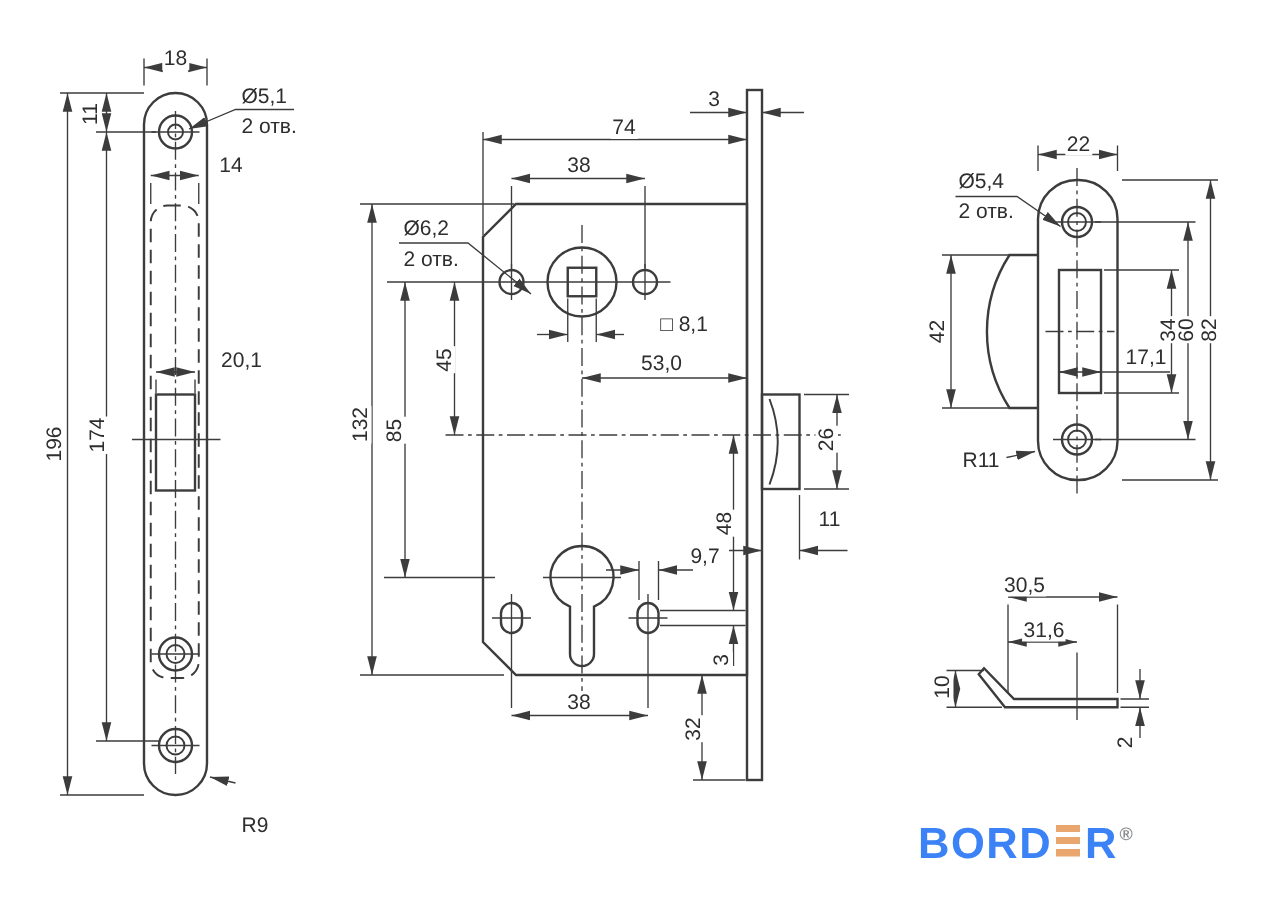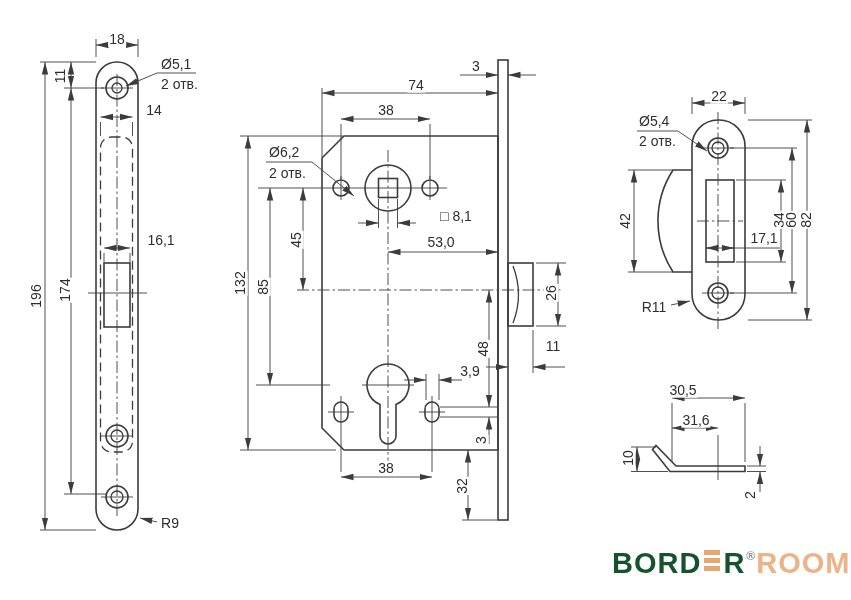--- a/index.html
+++ b/index.html
@@ -16,21 +16,21 @@
   .de {fill:none;stroke:#3c3c3c;stroke-width:0.9;marker-end:url(#ar);}
   .dm {fill:none;stroke:#3c3c3c;stroke-width:0.9;marker-start:url(#ar);}
   
   .dim{position:absolute;font-size:14px;line-height:1.05;color:#2e2e2e;white-space:nowrap;
        transform:translate(-50%,-50%);background:#fff;padding:0 1px;z-index:2;}
   .rot{transform:translate(-50%,-50%) rotate(-90deg);}
   .note{transform:translate(0,-50%);background:transparent;}
   
   .logo{position:absolute;left:612px;top:549px;height:32px;display:flex;align-items:flex-start;
         font-weight:bold;font-size:29px;letter-spacing:1px;line-height:1;z-index:2;}
-  .lg-gray{color:#14532d;}
+  .lg-gray{color:#3b82f6;}
   .lg-orange{color:#edb388;}
   .lg-reg{color:#8b8e90;font-size:12px;letter-spacing:0;margin:1px 1px 0 1px;}
   .logo-e{display:inline-block;width:16px;height:21px;margin:1px 3px 0 3px;
           background:linear-gradient(to bottom,
             #e9a76f 0px,#e9a76f 5px,transparent 5px,transparent 8px,
             #e9a76f 8px,#e9a76f 13px,transparent 13px,transparent 16px,
             #e9a76f 16px,#e9a76f 21px);}
 </style>
 </head>
 <body>
@@ -161,38 +161,38 @@
     <path class="de" d="M760,446 V466"></path>
     <path class="de" d="M760,492 V471.5"></path>
   </g>
 </svg>
 
   <div class="dim" style="left:117px;top:39px">18</div>
   <div class="dim note" style="left:160px;top:64px">Ø5,1</div>
   <div class="dim note" style="left:160px;top:84px">2 отв.</div>
   <div class="dim rot" style="left:60px;top:76px">11</div>
   <div class="dim" style="left:154px;top:110px">14</div>
-  <div class="dim" style="left:161px;top:240px">16,1</div>
+  <div class="dim" style="left:161px;top:240px">20,1</div>
   <div class="dim rot" style="left:36px;top:296px">196</div>
   <div class="dim rot" style="left:65px;top:290px">174</div>
-  <div class="dim" style="left:170px;top:523px">R9</div>
+  <div class="dim" style="left:170px;top:550px">R9</div>
 
   <div class="dim" style="left:476px;top:66px">3</div>
   <div class="dim" style="left:416px;top:85px">74</div>
   <div class="dim" style="left:386px;top:110px">38</div>
   <div class="dim note" style="left:268px;top:152px">Ø6,2</div>
   <div class="dim note" style="left:268px;top:173px">2 отв.</div>
   <div class="dim" style="left:456px;top:216px">□ 8,1</div>
   <div class="dim" style="left:441px;top:242px">53,0</div>
   <div class="dim rot" style="left:240px;top:283px">132</div>
   <div class="dim rot" style="left:263px;top:287px">85</div>
   <div class="dim rot" style="left:296px;top:240px">45</div>
   <div class="dim rot" style="left:551px;top:293px">26</div>
   <div class="dim" style="left:553px;top:346px">11</div>
-  <div class="dim" style="left:470px;top:371px">3,9</div>
+  <div class="dim" style="left:470px;top:371px">9,7</div>
   <div class="dim rot" style="left:483px;top:349px">48</div>
   <div class="dim rot" style="left:481px;top:440px">3</div>
   <div class="dim" style="left:386px;top:468px">38</div>
   <div class="dim rot" style="left:462px;top:486px">32</div>
 
   <div class="dim" style="left:719px;top:96px">22</div>
   <div class="dim note" style="left:638px;top:121px">Ø5,4</div>
   <div class="dim note" style="left:638px;top:141px">2 отв.</div>
   <div class="dim rot" style="left:625px;top:221px">42</div>
   <div class="dim rot" style="left:779px;top:220px">34</div>
@@ -204,16 +204,15 @@
   <div class="dim" style="left:683px;top:390px">30,5</div>
   <div class="dim" style="left:696px;top:420px">31,6</div>
   <div class="dim rot" style="left:628px;top:458px">10</div>
   <div class="dim rot" style="left:750px;top:495px">2</div>
 
   <div class="logo">
     <span class="lg-gray">BORD</span>
       <span class="logo-e"></span>
       <span class="lg-gray">R</span>
       <span class="lg-reg">®</span>
-      <span class="lg-orange">ROOM</span>
   </div>
 
 </div>
 
 </body></html>

